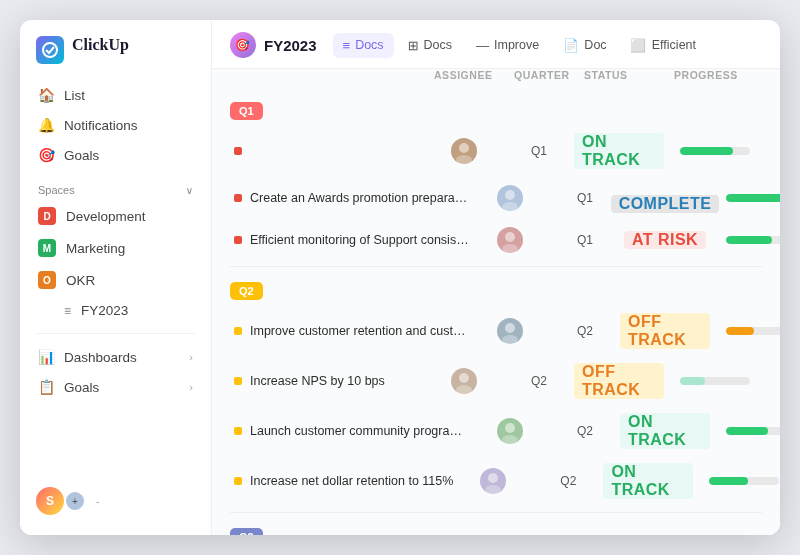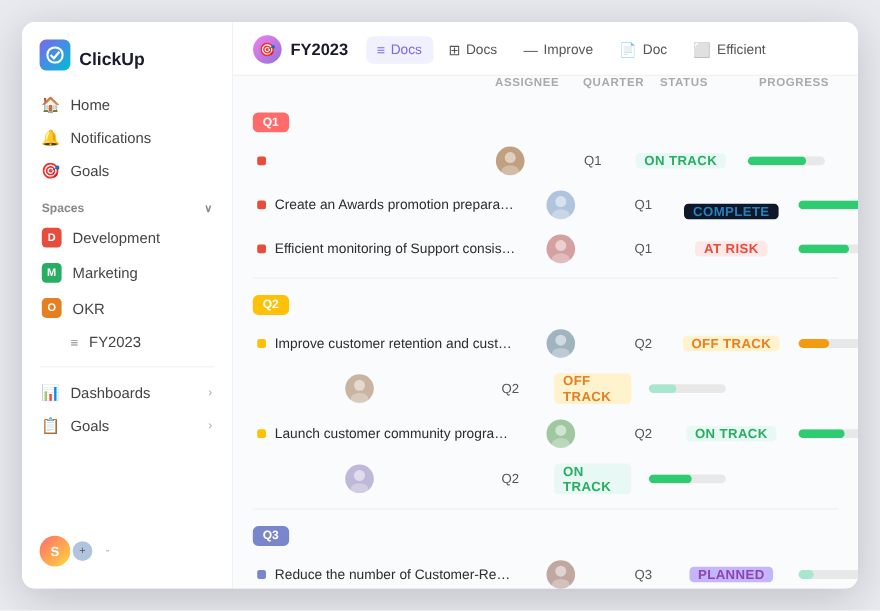--- a/index.html
+++ b/index.html
@@ -29,23 +29,24 @@
       min-width: 192px;
       background: #fff;
       border-right: 1px solid #f0f0f0;
       display: flex;
       flex-direction: column;
       padding: 16px 0 12px 0;
       overflow: hidden;
     }
     .logo {
       display: flex;
-      align-items: flex-end;
+      align-items: flex-start;
       gap: 8px;
       padding: 0 16px 16px 16px;
+      font-family: Liberation Serif, serif;
     }
     .logo-icon {
       width: 28px;
       height: 28px;
       background: linear-gradient(135deg, #7b68ee, #00bcd4);
       border-radius: 6px;
       display: flex;
       align-items: center;
       justify-content: center;
       font-size: 14px;
@@ -67,21 +68,21 @@
       padding: 7px 10px;
       border-radius: 6px;
       cursor: pointer;
       font-size: 13.5px;
       color: #444;
       font-weight: 500;
     }
     .sidebar-item .icon { font-size: 14px; color: #888; width: 16px; text-align: center; }
     .sidebar-section-label {
       font-size: 11px;
-      font-weight: 700;
+      font-weight: 400;
       color: #888;
       padding: 14px 18px 4px 18px;
       display: flex;
       align-items: center;
       justify-content: space-between;
     }
     .spaces-chevron { font-size: 10px; cursor: pointer; }
     .space-dot {
       width: 18px;
       height: 18px;
@@ -184,21 +185,21 @@
       flex: 1;
       overflow-y: auto;
       padding: 14px 18px;
     }
     .content::-webkit-scrollbar { width: 5px; }
     .content::-webkit-scrollbar-thumb { background: #ddd; border-radius: 3px; }
     
     .table-header {
       display: grid;
       grid-template-columns: 1fr 80px 70px 90px 90px;
-      padding: 0 0 6px 28px;
+      padding: 0 16px 6px 28px;
       font-size: 10.5px;
       font-weight: 700;
       color: #aaa;
       letter-spacing: 0.05em;
       text-transform: uppercase;
     }
     
     .quarter-section { margin-bottom: 14px; }
     .quarter-label {
       display: inline-block;
@@ -266,26 +267,26 @@
       color: #555;
     }
     .task-status {
       display: flex;
       align-items: center;
       justify-content: center;
     }
     .status-badge {
       padding: 0 8px;
       border-radius: 4px;
-      font-size: 12px;
+      font-size: 16px;
       font-weight: 700;
       letter-spacing: 0.03em;
     }
     .status-on-track { background: #e8f8f5; color: #27ae60; }
-    .status-complete { background: #0f172a; color: #2980b9; margin-top: 12px; }
+    .status-complete { background: #e5e5e5; color: #2980b9; margin-top: 12px; }
     .status-at-risk { background: #fde8e8; color: #e74c3c; }
     .status-off-track { background: #fff3cd; color: #e67e22; }
     .status-planned { background: #c4b5fd; color: #8e44ad; }
     .task-progress {
       display: flex;
       align-items: center;
       justify-content: flex-end;
       padding-right: 4px;
     }
     .progress-bar-wrap {
@@ -323,21 +324,21 @@
           <circle cx="8" cy="8" r="7" fill="none" stroke="white" stroke-width="2"></circle>
           <path d="M4 8 L7 11 L12 5" stroke="white" stroke-width="2" fill="none"></path>
         </svg>
       </div>
       <span class="logo-text">ClickUp</span>
     </div>
 
     <div class="sidebar-nav">
       <div class="sidebar-item">
         <span class="icon">🏠</span>
-        <span>Home</span>
+        <span>List</span>
       </div>
       <div class="sidebar-item">
         <span class="icon">🔔</span>
         <span>Notifications</span>
       </div>
       <div class="sidebar-item">
         <span class="icon">🎯</span>
         <span>Goals</span>
       </div>
     </div>
@@ -508,20 +509,24 @@
             <div class="task-quarter">Q2</div>
             <div class="task-status">
               <span class="status-badge status-off-track">OFF TRACK</span>
             </div>
             <div class="task-progress">
               <div class="progress-bar-wrap">
                 <div class="progress-bar-fill orange" style="width: 40%;"></div>
               </div>
             </div>
           </div><div class="task-row">
+            <div class="task-name">
+              <div class="task-dot" style="background: rgb(255, 193, 7);"></div>
+              <span class="task-text">Increase NPS by 10 bps</span>
+            </div>
             <div class="task-assignee">
               <div class="assignee-avatar" style="background: rgb(200, 180, 160);">
                 <svg width="26" height="26" viewBox="0 0 26 26">
                   <circle cx="13" cy="10" r="5" fill="rgba(255,255,255,0.5)"></circle>
                   <ellipse cx="13" cy="22" rx="8" ry="5" fill="rgba(255,255,255,0.3)"></ellipse>
                 </svg>
               </div>
             </div>
             <div class="task-quarter">Q2</div>
             <div class="task-status">
@@ -548,20 +553,24 @@
             <div class="task-quarter">Q2</div>
             <div class="task-status">
               <span class="status-badge status-on-track">ON TRACK</span>
             </div>
             <div class="task-progress">
               <div class="progress-bar-wrap">
                 <div class="progress-bar-fill green" style="width: 60%;"></div>
               </div>
             </div>
           </div><div class="task-row">
+            <div class="task-name">
+              <div class="task-dot" style="background: rgb(255, 193, 7);"></div>
+              <span class="task-text">Increase net dollar retention to 115%</span>
+            </div>
             <div class="task-assignee">
               <div class="assignee-avatar" style="background: rgb(192, 184, 216);">
                 <svg width="26" height="26" viewBox="0 0 26 26">
                   <circle cx="13" cy="10" r="5" fill="rgba(255,255,255,0.5)"></circle>
                   <ellipse cx="13" cy="22" rx="8" ry="5" fill="rgba(255,255,255,0.3)"></ellipse>
                 </svg>
               </div>
             </div>
             <div class="task-quarter">Q2</div>
             <div class="task-status">

